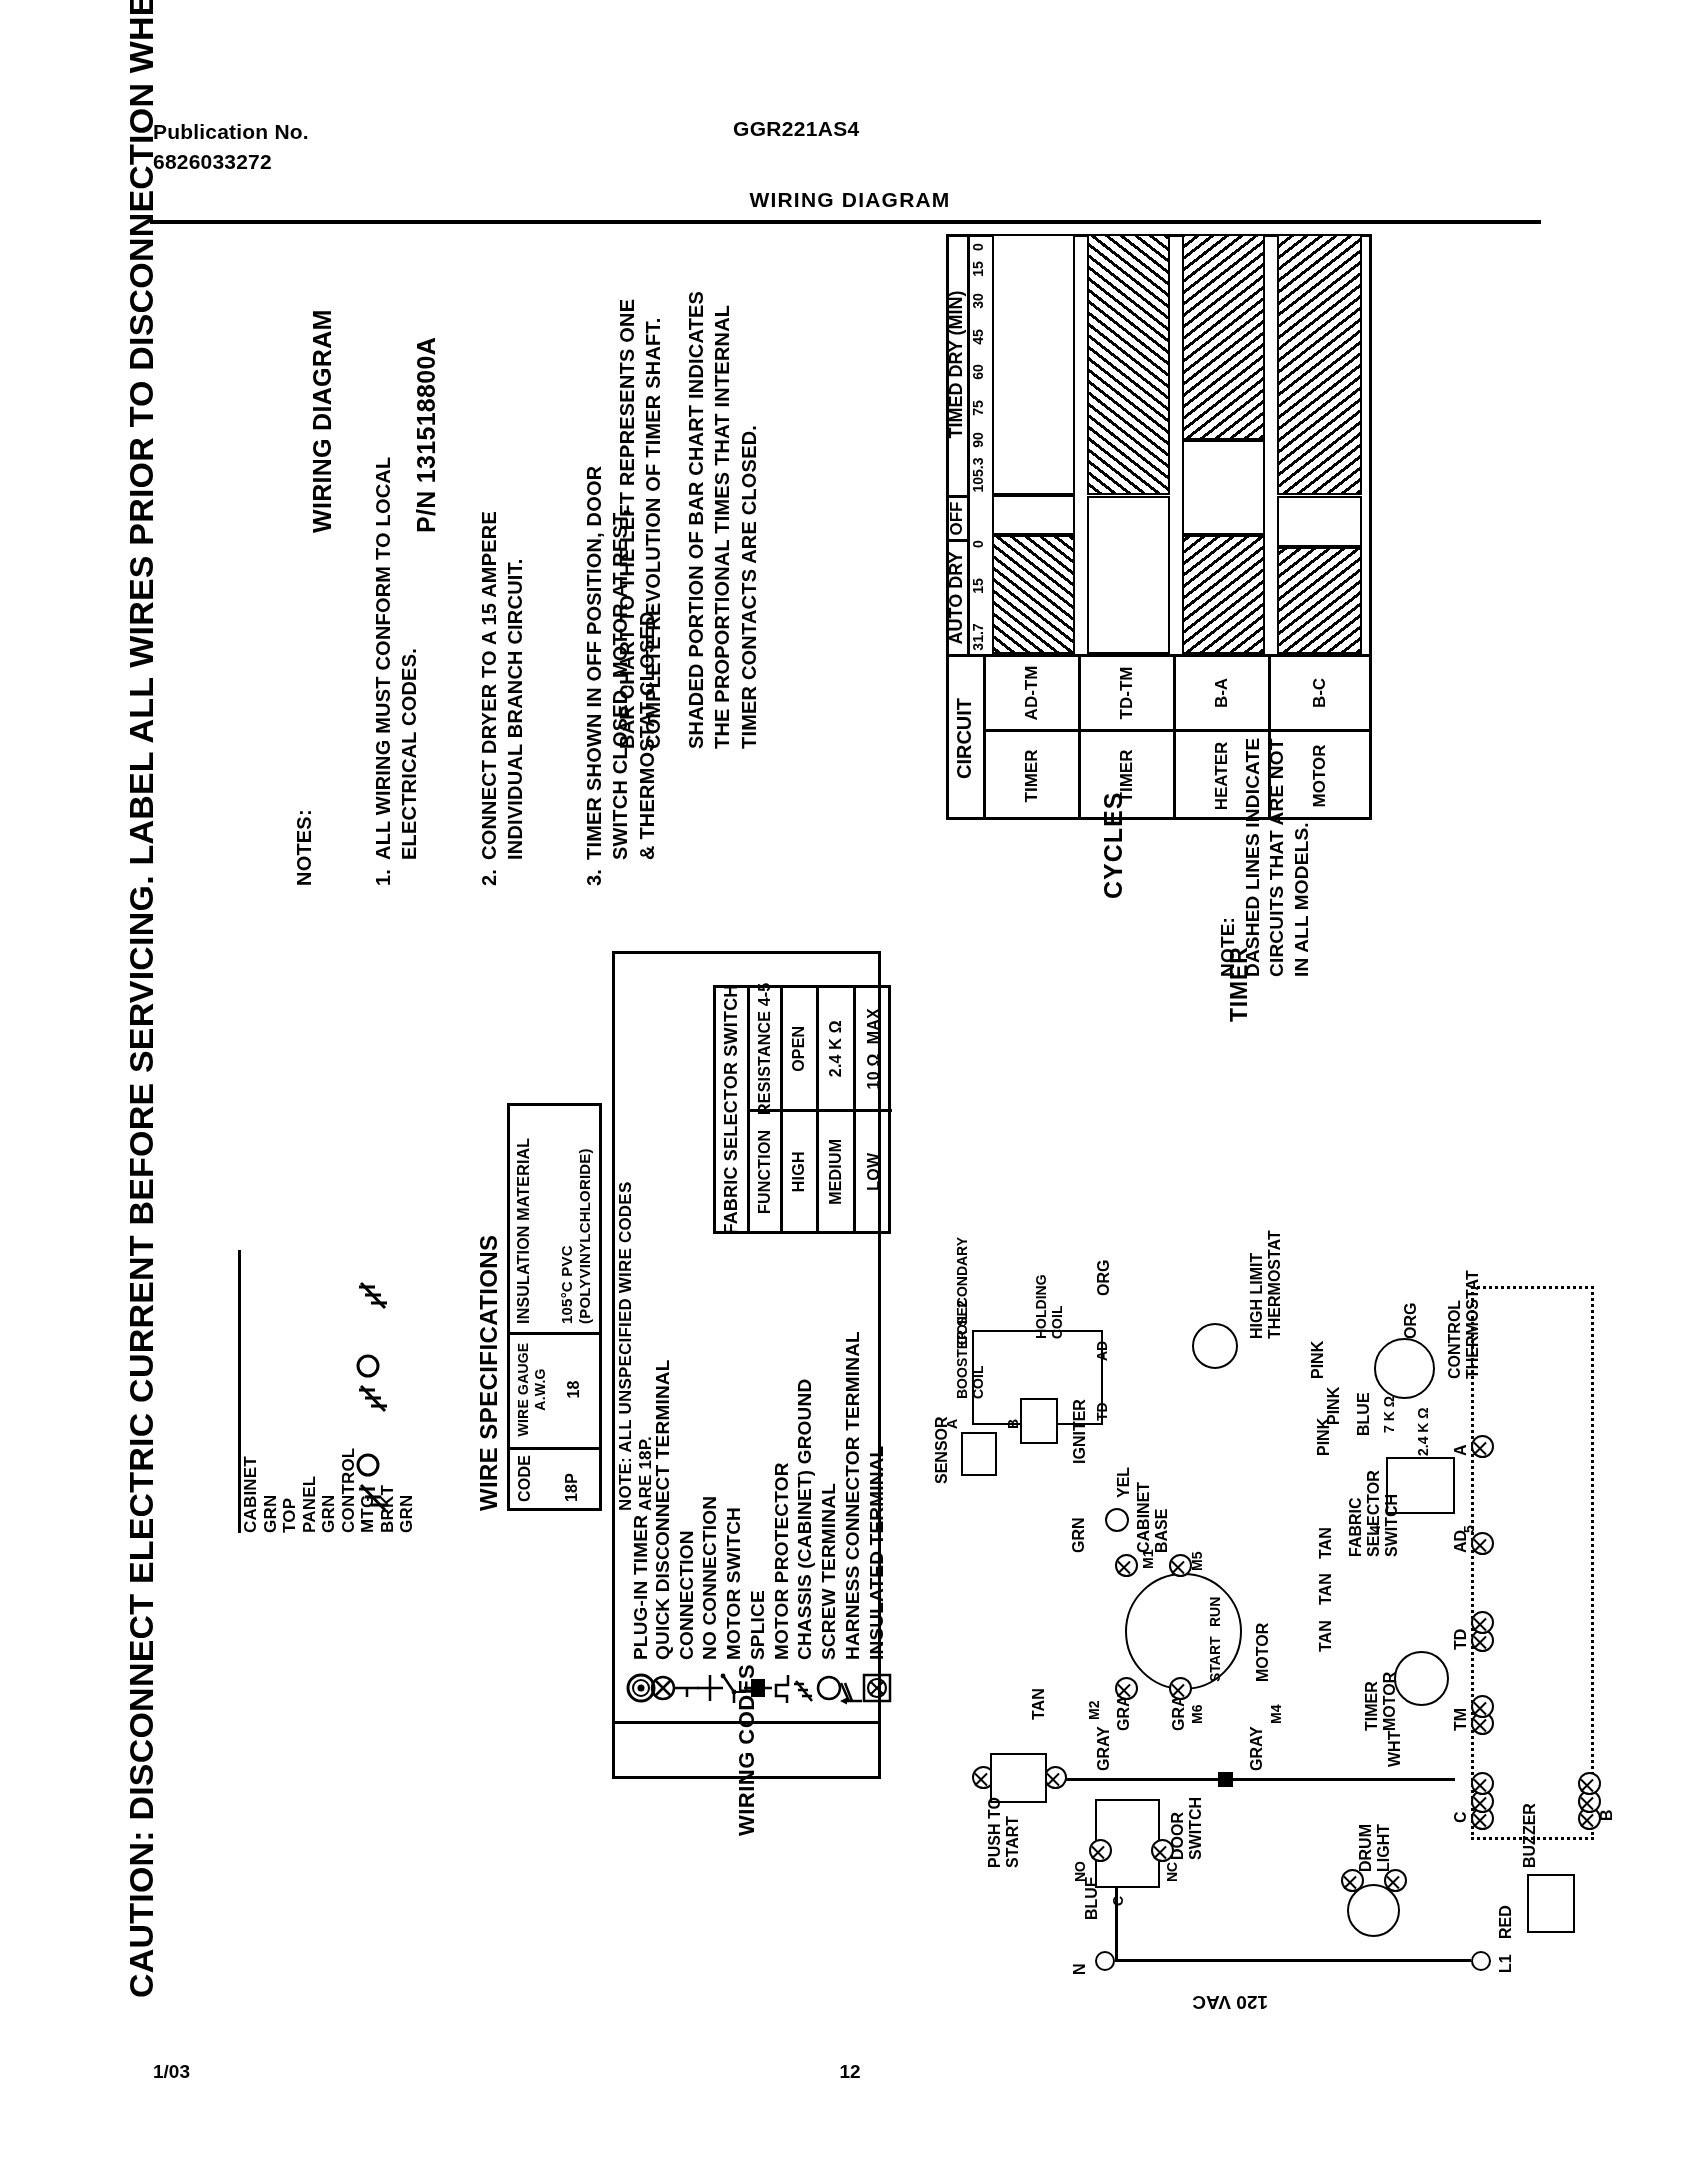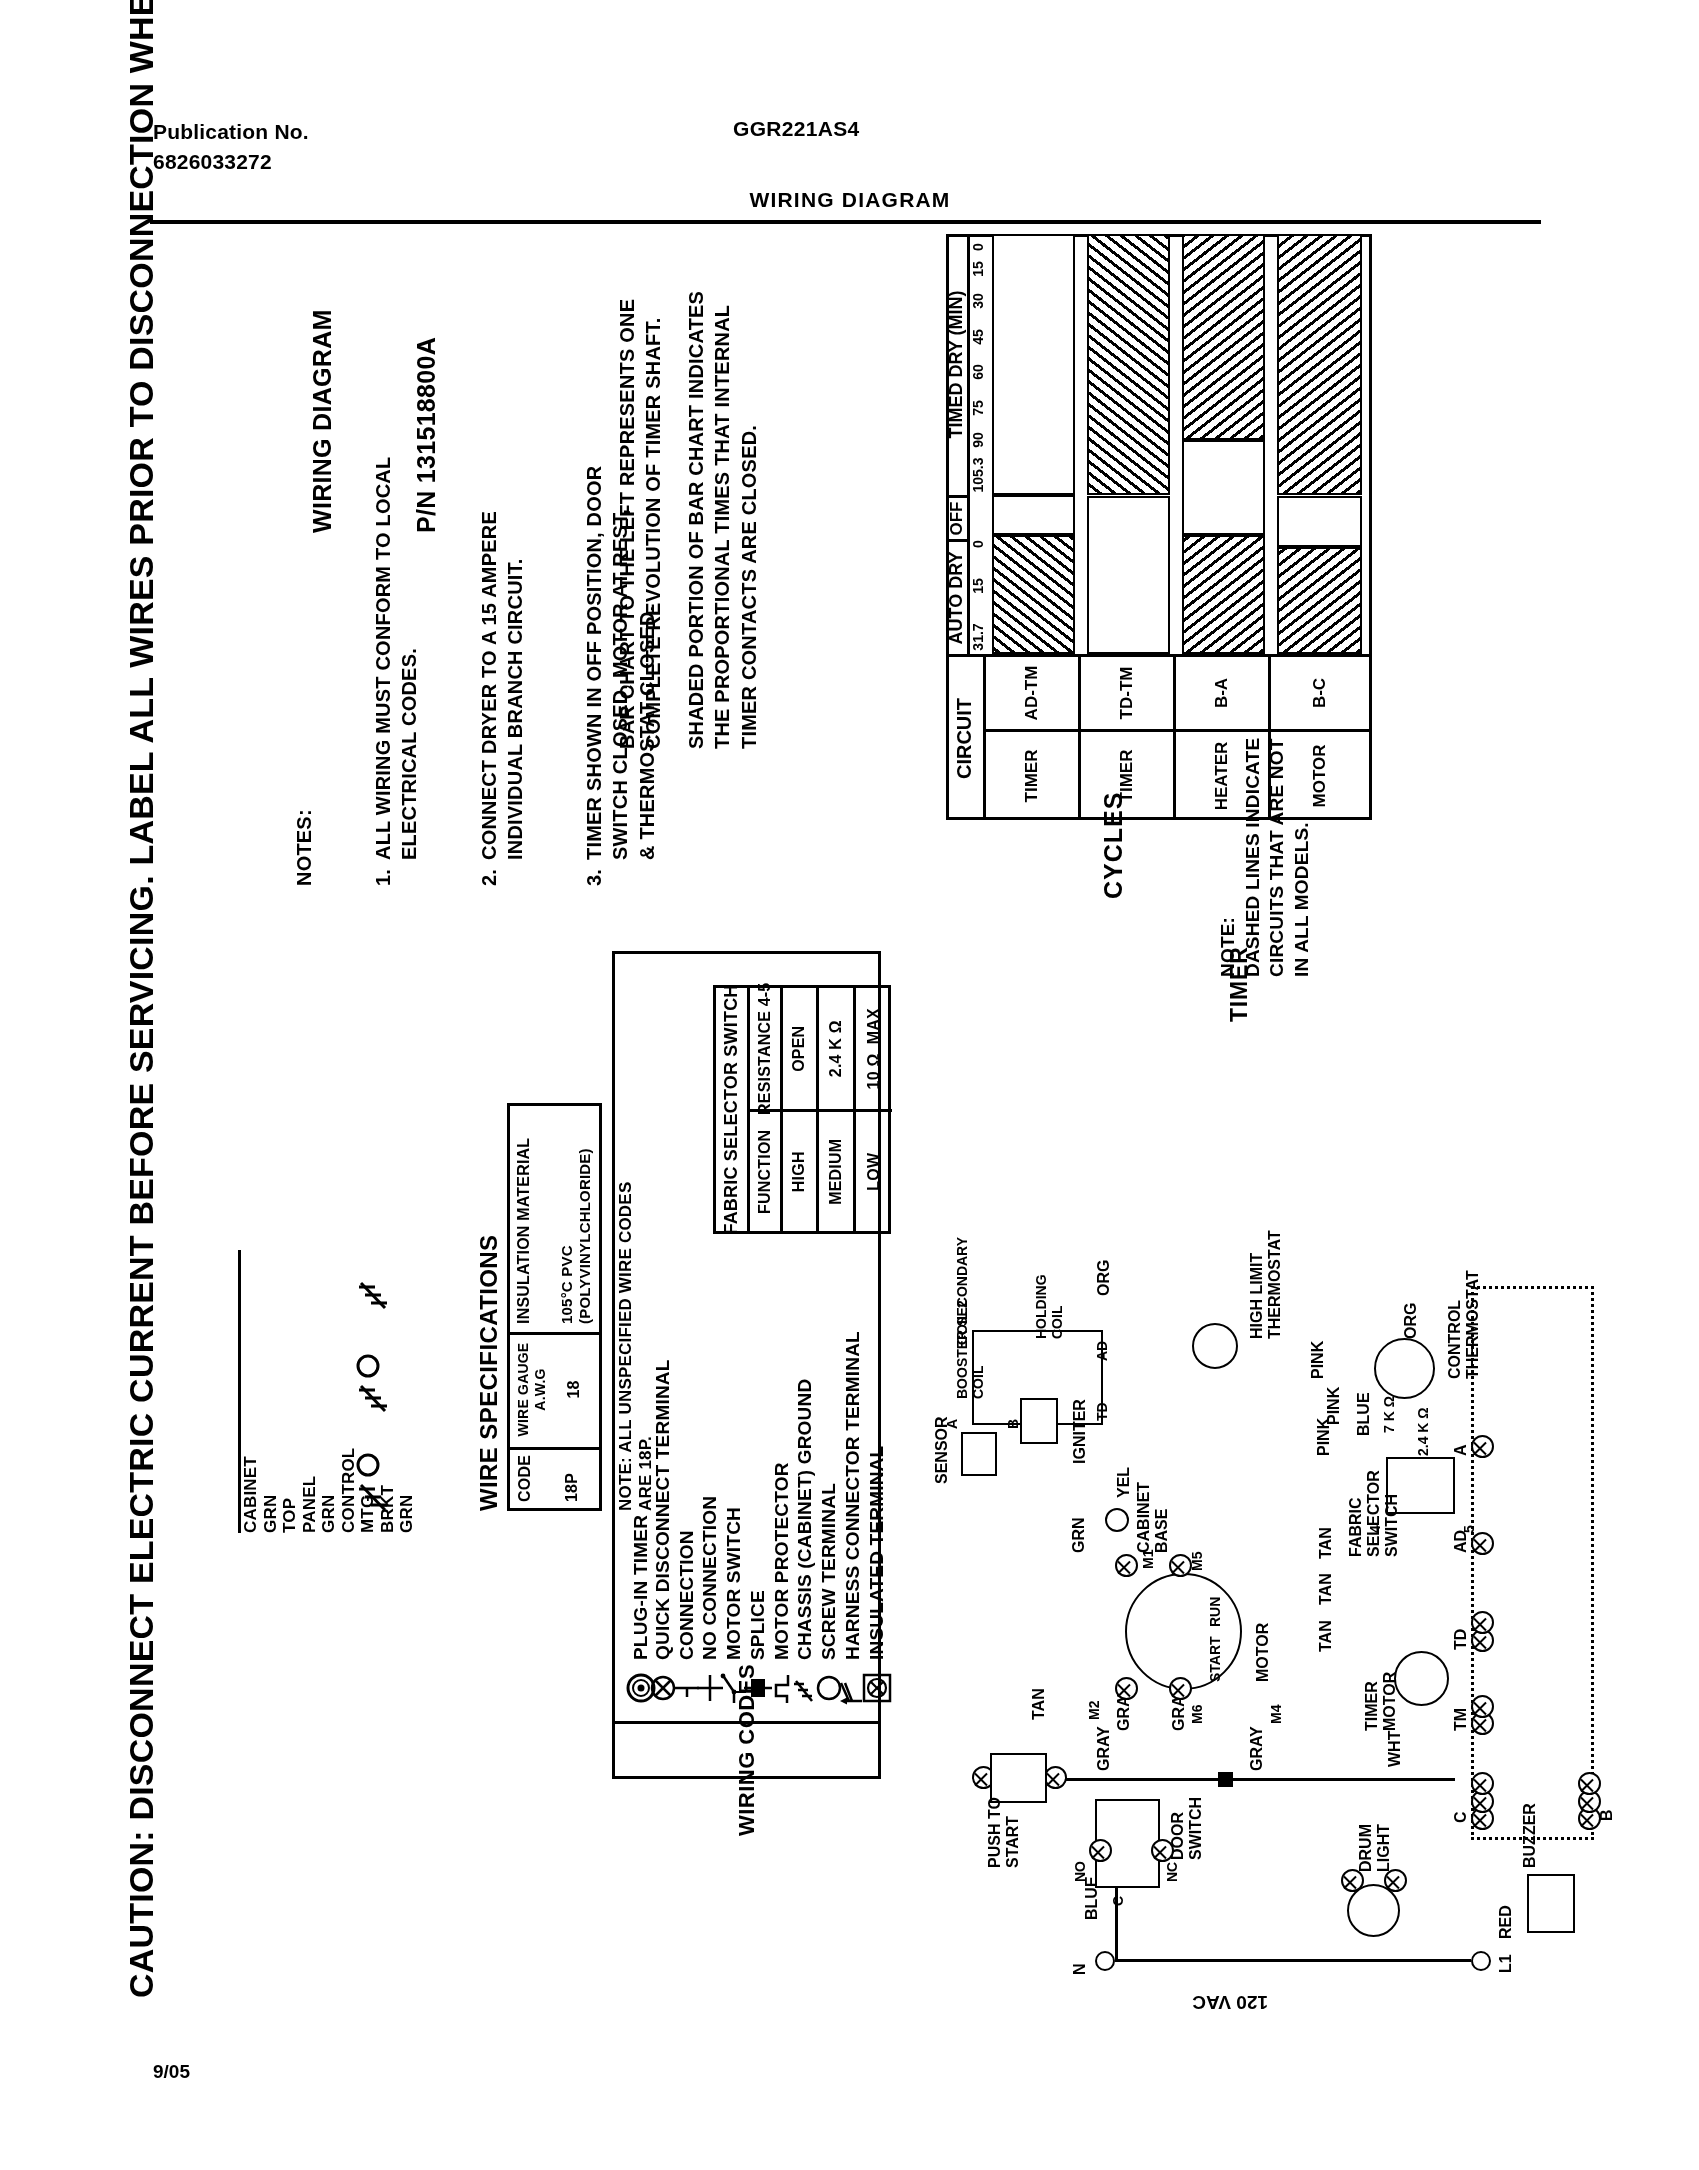--- a/index.html
+++ b/index.html
@@ -89,21 +89,22 @@
 
 <div class="pg">
 
   <div id="pub-block">
     <div>Publication No.</div>
     <div>6826033272</div>
   </div>
   <div id="model-no">GGR221AS4</div>
   <div id="sheet-title">WIRING DIAGRAM</div>
   <div id="hrule"></div>
-  <div id="footer-date">9/05</div>
+  <div id="footer-date">1/03</div>
+  <div id="footer-page">12</div>
 
   <div id="rot-wrap">
   <div id="rot">
 
     <div id="caution" class="t">CAUTION: DISCONNECT ELECTRIC CURRENT BEFORE SERVICING. LABEL ALL WIRES PRIOR TO DISCONNECTION WHEN SERVICING CONTROLS. WIRING ERRORS CAN CAUSE IMPROPER AND DANGEROUS OPERATION. VERIFY PROPER OPERATION AFTER SERVICING.</div>
 
     <div id="rt-title" class="t">
       <div>WIRING DIAGRAM</div>
       <div>P/N 131518800A</div>
     </div>

